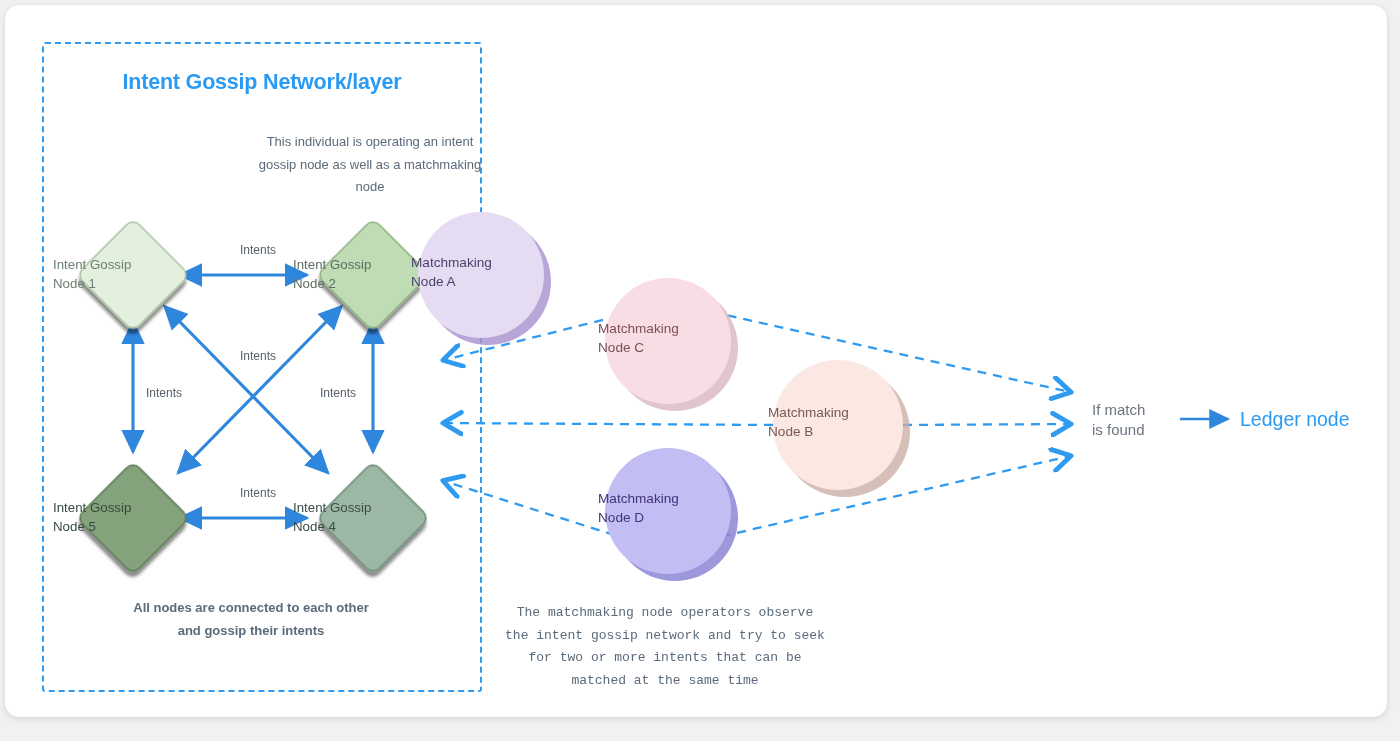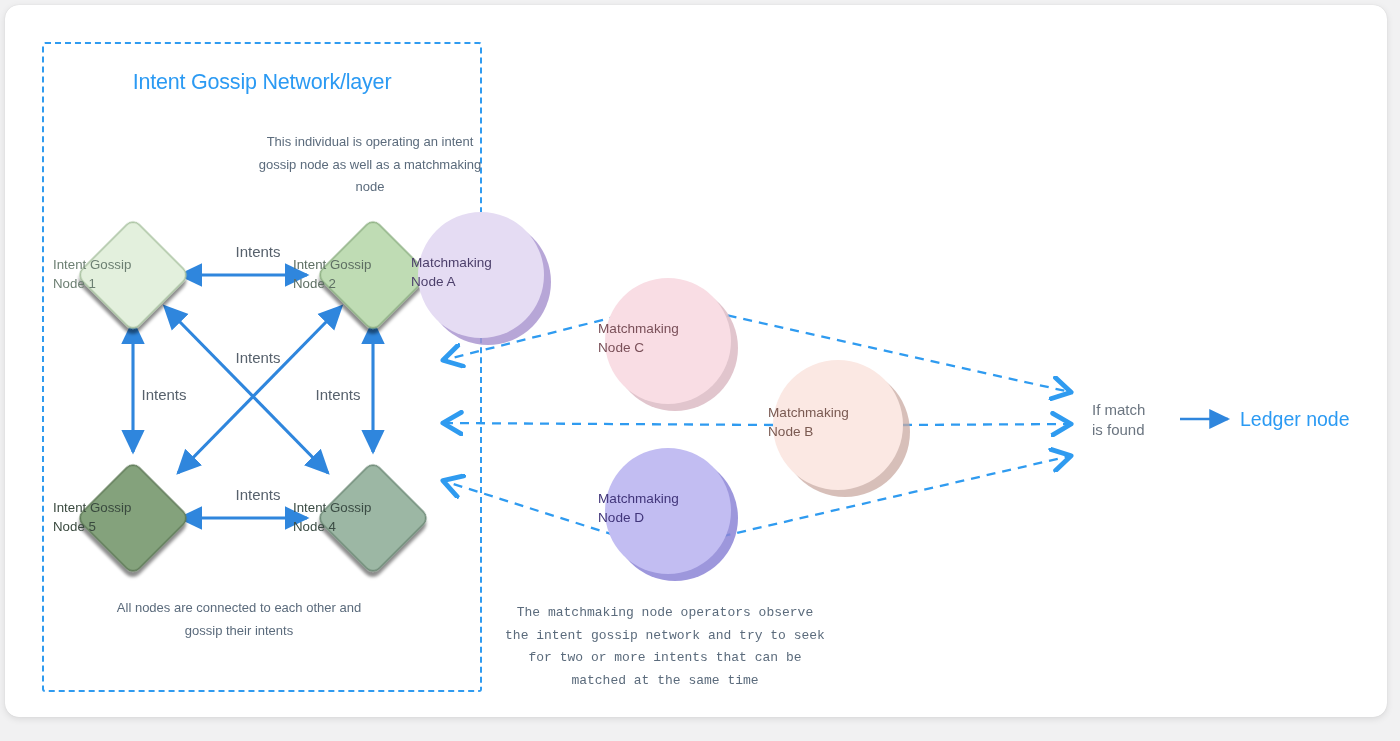--- a/index.html
+++ b/index.html
@@ -17,38 +17,38 @@
   .stage{position:absolute;left:0;top:0;width:1400px;height:741px;}
   svg.layer{position:absolute;left:0;top:0;width:1400px;height:741px;overflow:visible;}
 
   .gossip-box{
     position:absolute;left:42px;top:42px;width:440px;height:650px;
     border:2.2px dashed #2f9bf0;border-radius:3px;
     box-sizing:border-box;
   }
   .title{
     position:absolute;left:42px;top:70px;width:440px;
-    text-align:center;font-size:21.5px;font-weight:normal;
+    text-align:center;font-size:21.5px;font-weight:bold;
     color:#2b9af3;letter-spacing:-0.2px;
   }
   .note{
     position:absolute;text-align:center;color:#5b6b7c;
     font-size:13px;line-height:22.5px;
   }
   .note-top{left:255px;top:131px;width:230px;}
-  .note-left{left:114px;top:597px;width:250px;}
+  .note-left{left:126px;top:597px;width:250px;font-weight:bold;}
   .note-right{left:505px;top:602px;width:320px;font-family:Liberation Mono, monospace;}
 
   .node-label{
     position:absolute;text-align:left;font-size:13.3px;line-height:18.5px;
     pointer-events:none;white-space:nowrap;
   }
 
   .edge-label{
-    position:absolute;text-align:center;color:#57616c;font-size:15px;
+    position:absolute;text-align:center;color:#57616c;font-size:12px;
     white-space:nowrap;
   }
 
   .ifmatch{
     position:absolute;left:1092px;top:400px;width:80px;
     color:#6b7580;font-size:15px;line-height:20px;
   }
   .ledger{
     position:absolute;left:1240px;top:408px;
     color:#2b9af3;font-size:19.5px;font-weight:normal;white-space:nowrap;

